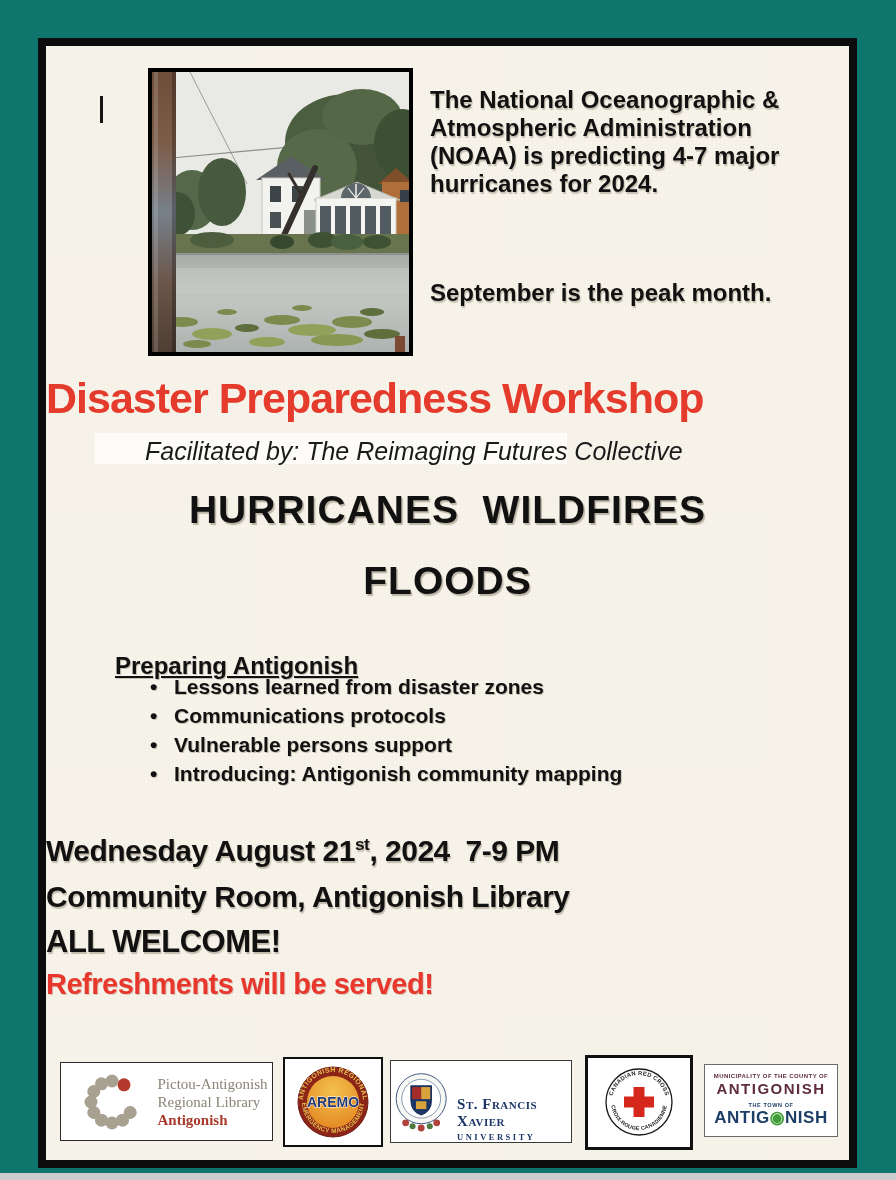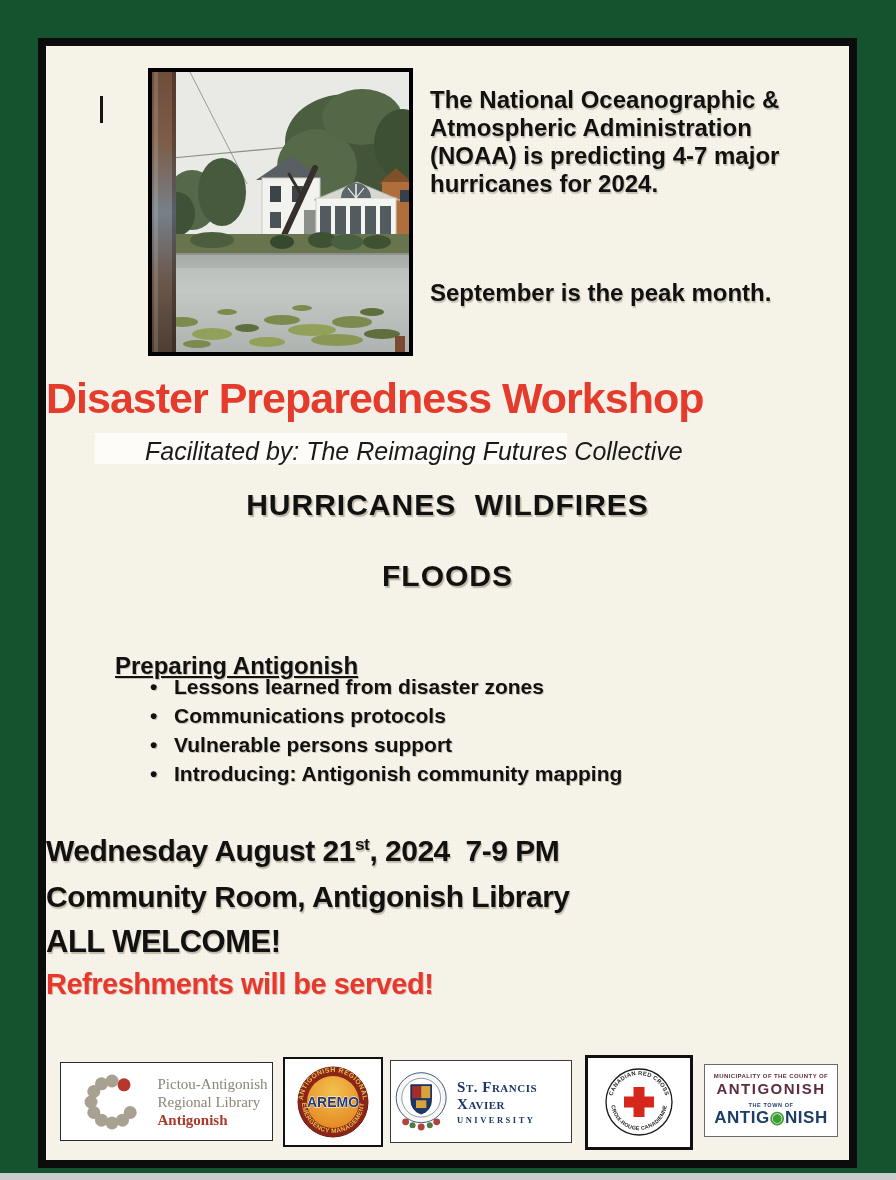--- a/index.html
+++ b/index.html
@@ -1,57 +1,57 @@
 <!DOCTYPE html>
 <html><head>
 <meta charset="utf-8">
 <style>
   html,body{margin:0;padding:0;background:#ffffff;}
-  .screen{position:relative;width:896px;height:1180px;background:#14532d;overflow:hidden;
+  .screen{position:relative;width:896px;height:1180px;background:#0f766e;overflow:hidden;
           font-family:"Liberation Sans",sans-serif;color:#111;}
   .page{position:absolute;left:38px;top:38px;width:819px;height:1130px;box-sizing:border-box;
         border:8px solid #0c0c0c;
         background:
           repeating-linear-gradient(to right, rgba(255,255,255,.20) 0 1px, rgba(0,0,0,0) 1px 4px),
           repeating-linear-gradient(to bottom, rgba(255,255,255,.14) 0 1px, rgba(0,0,0,0) 1px 4px),
           #f5f1e6;}
   .abs{position:absolute;}
   .cursor-mark{left:54px;top:50px;width:3px;height:27px;background:#151515;}
   .photo{left:102px;top:22px;width:257px;height:280px;border:4px solid #000;background:#e9eae5;}
   .photo svg{display:block;}
   .intro{left:384px;top:40px;width:430px;font-weight:700;font-size:24px;line-height:28px;
          text-shadow:1px 1.5px 1px rgba(140,130,110,.45);white-space:nowrap;}
   .peak{left:384px;top:233px;font-weight:700;font-size:24px;
         text-shadow:1px 1.5px 1px rgba(140,130,110,.45);white-space:nowrap;}
   .title{left:0;top:328px;width:100%;color:#e43b2c;font-weight:700;
          font-size:43px;letter-spacing:-1px;white-space:pre;}
   .facilitated-band{left:49px;top:387px;width:472px;height:31px;background:#fdfcf9;}
   .facilitated{left:99px;top:391px;font-style:italic;font-size:25px;color:#1a1a1a;white-space:pre;}
-  .hazard{left:0;width:100%;text-align:center;font-weight:900;font-size:30px;letter-spacing:1px;
+  .hazard{left:0;width:100%;text-align:center;font-weight:900;font-size:39px;letter-spacing:1px;
           white-space:pre;text-shadow:1.5px 2px 1px rgba(130,120,100,.5);}
   .hazard1{top:442px;}
   .hazard2{top:513px;}
   .prep-head{left:69px;top:597px;font-weight:700;font-size:24px;text-decoration:underline;
              text-shadow:1px 1px 0 rgba(130,120,100,.4);white-space:nowrap;margin-top:9px;}
   .bullets{left:100px;top:626px;margin:0;padding:0;list-style:none;}
   .bullets li{position:relative;padding-left:28px;font-weight:700;font-size:21px;line-height:29px;
               text-shadow:1px 1px 0 rgba(130,120,100,.4);white-space:nowrap;}
   .bullets li::before{content:"•";position:absolute;left:4px;font-size:21px;}
   .sched{left:0;width:100%;font-weight:700;font-size:30px;letter-spacing:-0.5px;
          text-shadow:1px 1.5px 1px rgba(130,120,100,.45);white-space:pre;}
   .sched sup{font-size:58%;vertical-align:super;}
   .sched1{top:788px;}
   .sched2{top:834px;}
   .sched3{top:878px;font-size:31px;}
   .refresh{top:922px;color:#e8372c;font-weight:800;font-size:29px;
            text-shadow:1px 1px 0 rgba(160,90,80,.3);}
   .logo-box{box-sizing:border-box;background:#ffffff;display:flex;align-items:center;justify-content:center;}
   .lb1{left:14px;top:1016px;width:213px;height:79px;border:1px solid #2a2a2a;}
   .lb2{left:237px;top:1011px;width:100px;height:90px;border:2px solid #101010;}
-  .lb3{left:344px;top:1014px;width:182px;height:83px;border:1px solid #3a3a3a;gap:4px;}
+  .lb3{left:344px;top:1014px;width:182px;height:83px;border:1px solid #3a3a3a;gap:4px;align-items:flex-end;}
   .lb4{left:539px;top:1009px;width:108px;height:95px;border:3px solid #101010;}
   .lb5{left:658px;top:1018px;width:134px;height:73px;border:1px solid #6a6a6a;flex-direction:column;}
   .lib-text{font-family:"Liberation Serif",serif;font-size:15px;line-height:18px;color:#8c8577;}
   .lib-text .hl{color:#a93a2b;font-weight:700;}
   .stfx-text{font-family:"Liberation Serif",serif;color:#1c3667;}
   .stfx-name{font-size:15px;font-weight:700;font-variant:small-caps;letter-spacing:.5px;}
   .stfx-sub{font-size:8.5px;font-weight:700;letter-spacing:2.5px;margin-top:2px;}
   .muni{text-align:center;line-height:1.15;}
   .muni-small{font-size:6px;font-weight:700;color:#5e2b40;letter-spacing:.4px;}
   .muni-big{font-size:15px;font-weight:700;color:#5e2b40;letter-spacing:1.5px;}

